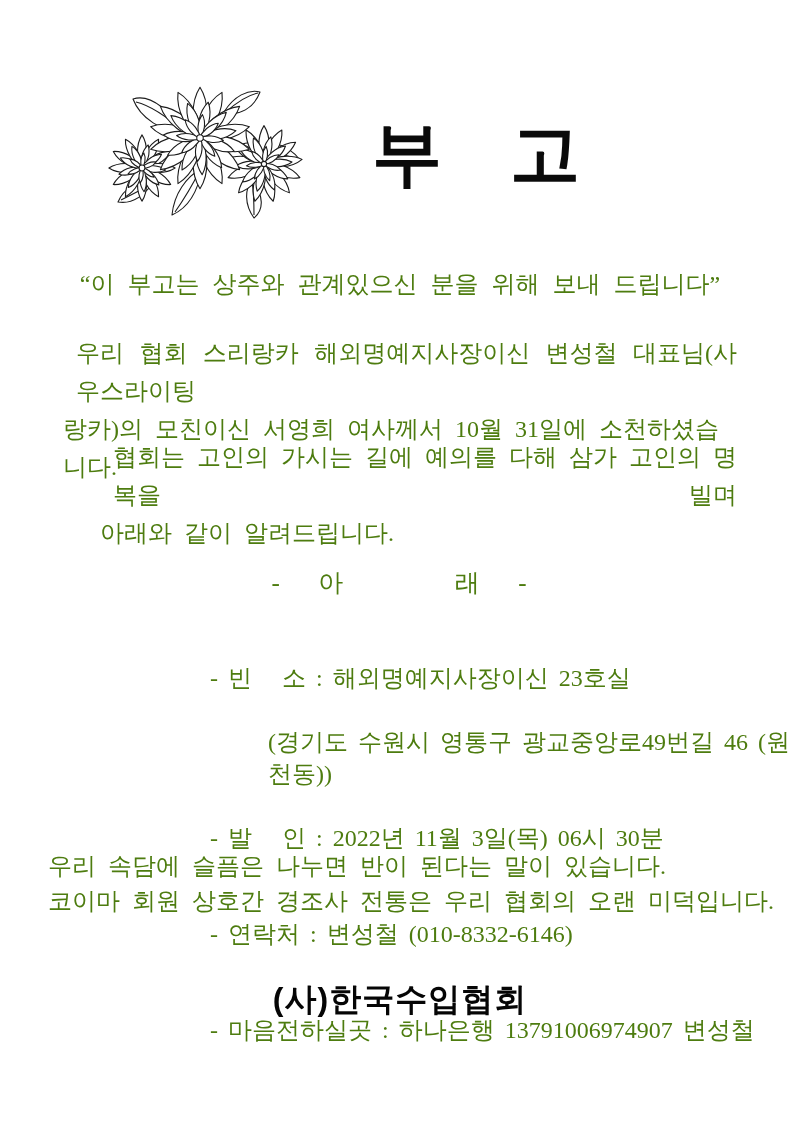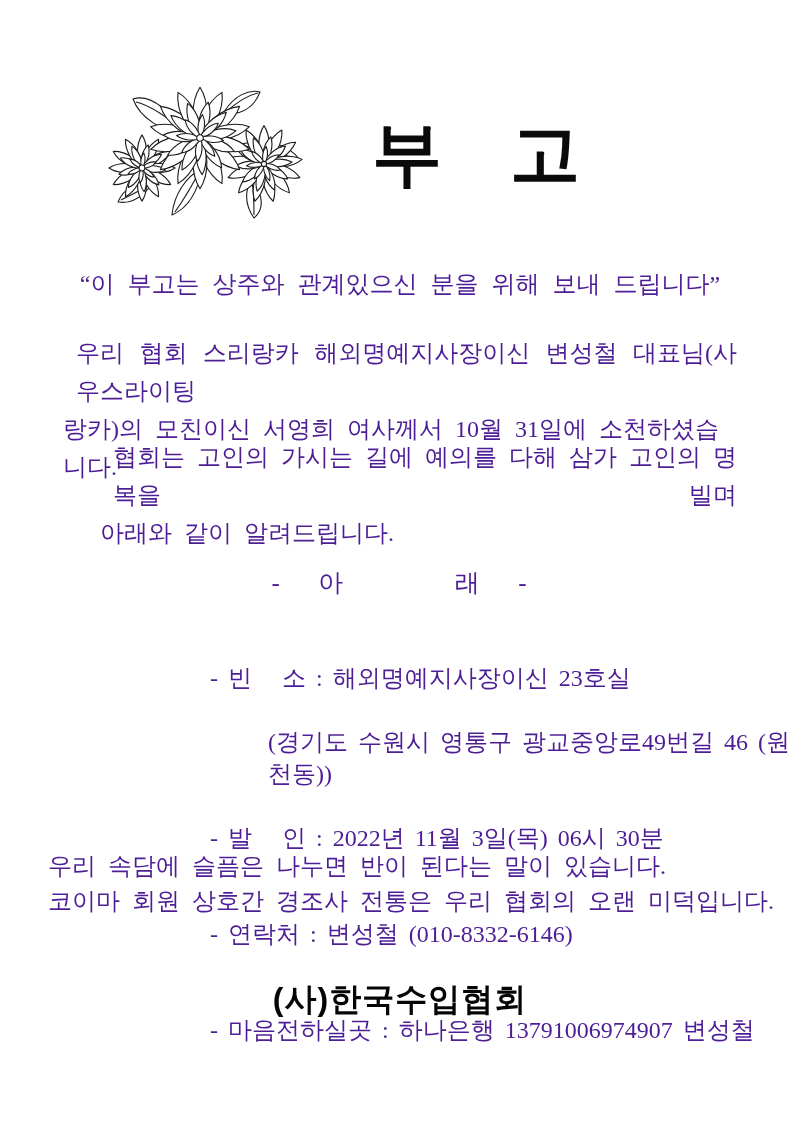--- a/index.html
+++ b/index.html
@@ -32,21 +32,21 @@
     left: 372px;
     top: 118px;
     display: flex;
     gap: 68px;
     font-size: 70px;
     font-weight: 700;
     line-height: 1.05;
     color: #0a0a0a;
   }
 
-  .body-text { font-size: 24px; color: #4c1d95; }
+  .body-text { font-size: 24px; color: #4d7c0f; }
 
   .quote {
     position: absolute;
     top: 268px;
     left: 0;
     width: 100%;
     text-align: center;
     word-spacing: 7px;
     white-space: pre-wrap;
   }

